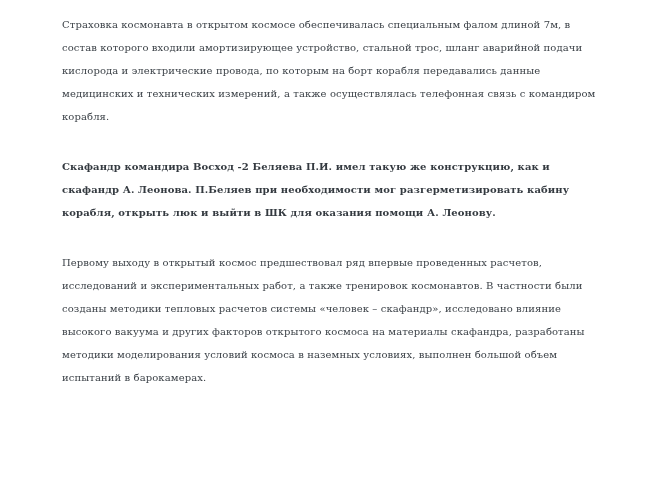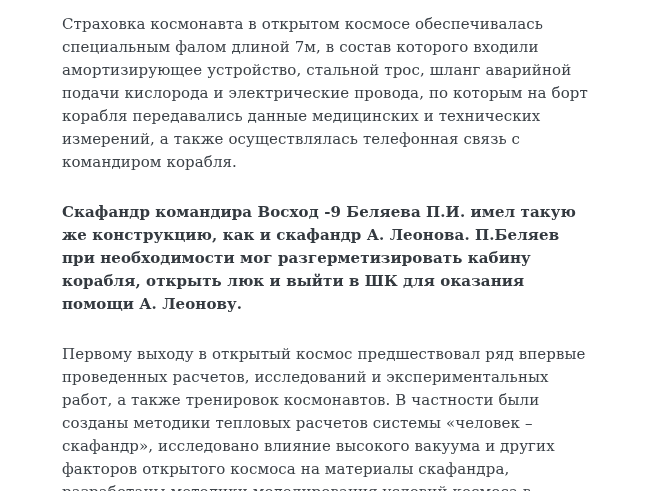--- a/index.html
+++ b/index.html
@@ -13,31 +13,31 @@
     overflow: hidden;
     font-family: "DejaVu Serif", "Liberation Serif", serif;
   }
   .article {
     box-sizing: border-box;
     padding: 13px 53px 0 62px;
     width: 650px;
   }
   .article p {
     margin: 0 0 27px 0;
-    font-size: 15px;
+    font-size: 10px;
     line-height: 23px;
     color: #3b4147;
     text-align: left;
     letter-spacing: 0.1px;
   }
   .article p.bold {
     font-weight: bold;
     color: #343a40;
   }
 </style>
 </head>
 <body>
 
 <div class="article">
   <p>Страховка космонавта в открытом космосе обеспечивалась специальным фалом длиной 7м, в состав которого входили амортизирующее устройство, стальной трос, шланг аварийной подачи кислорода и электрические провода, по которым на борт корабля передавались данные медицинских и технических измерений, а также осуществлялась телефонная связь с командиром корабля.</p>
-  <p class="bold">Скафандр командира Восход -9 Беляева П.И. имел такую же конструкцию, как и скафандр А. Леонова. П.Беляев при необходимости мог разгерметизировать кабину корабля, открыть люк и выйти в ШК для оказания помощи А. Леонову.</p>
+  <p class="bold">Скафандр командира Восход -2 Беляева П.И. имел такую же конструкцию, как и скафандр А. Леонова. П.Беляев при необходимости мог разгерметизировать кабину корабля, открыть люк и выйти в ШК для оказания помощи А. Леонову.</p>
   <p>Первому выходу в открытый космос предшествовал ряд впервые проведенных расчетов, исследований и экспериментальных работ, а также тренировок космонавтов. В частности были созданы методики тепловых расчетов системы «человек – скафандр», исследовано влияние высокого вакуума и других факторов открытого космоса на материалы скафандра, разработаны методики моделирования условий космоса в наземных условиях, выполнен большой объем испытаний в барокамерах.</p>
 </div>
 
 </body></html>

